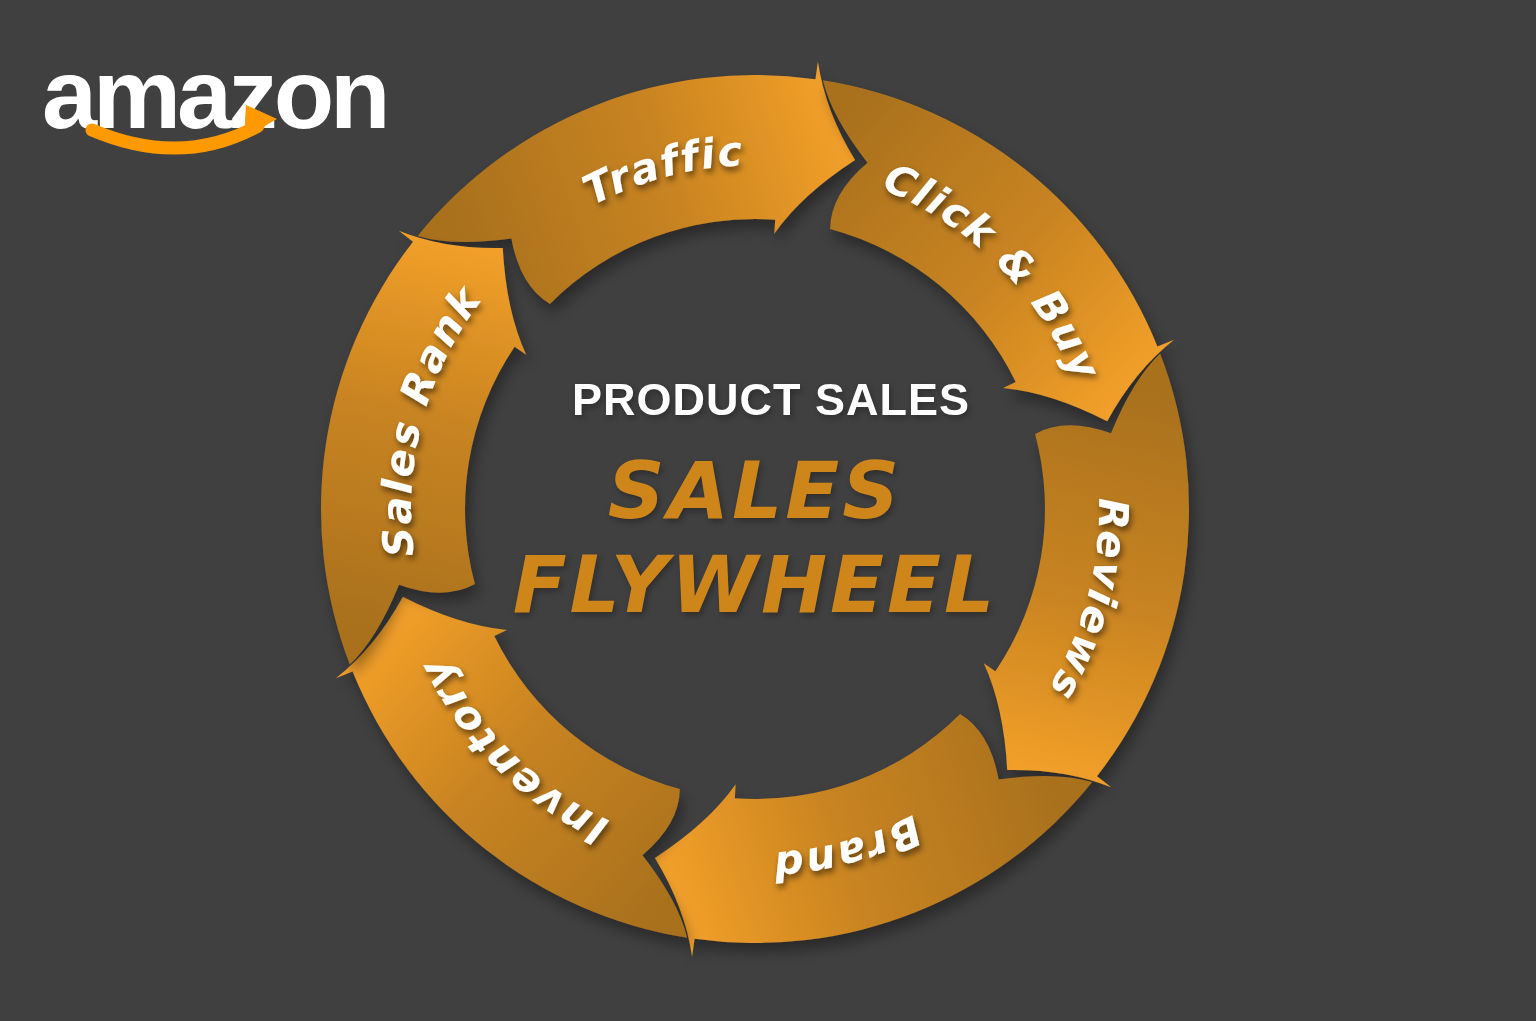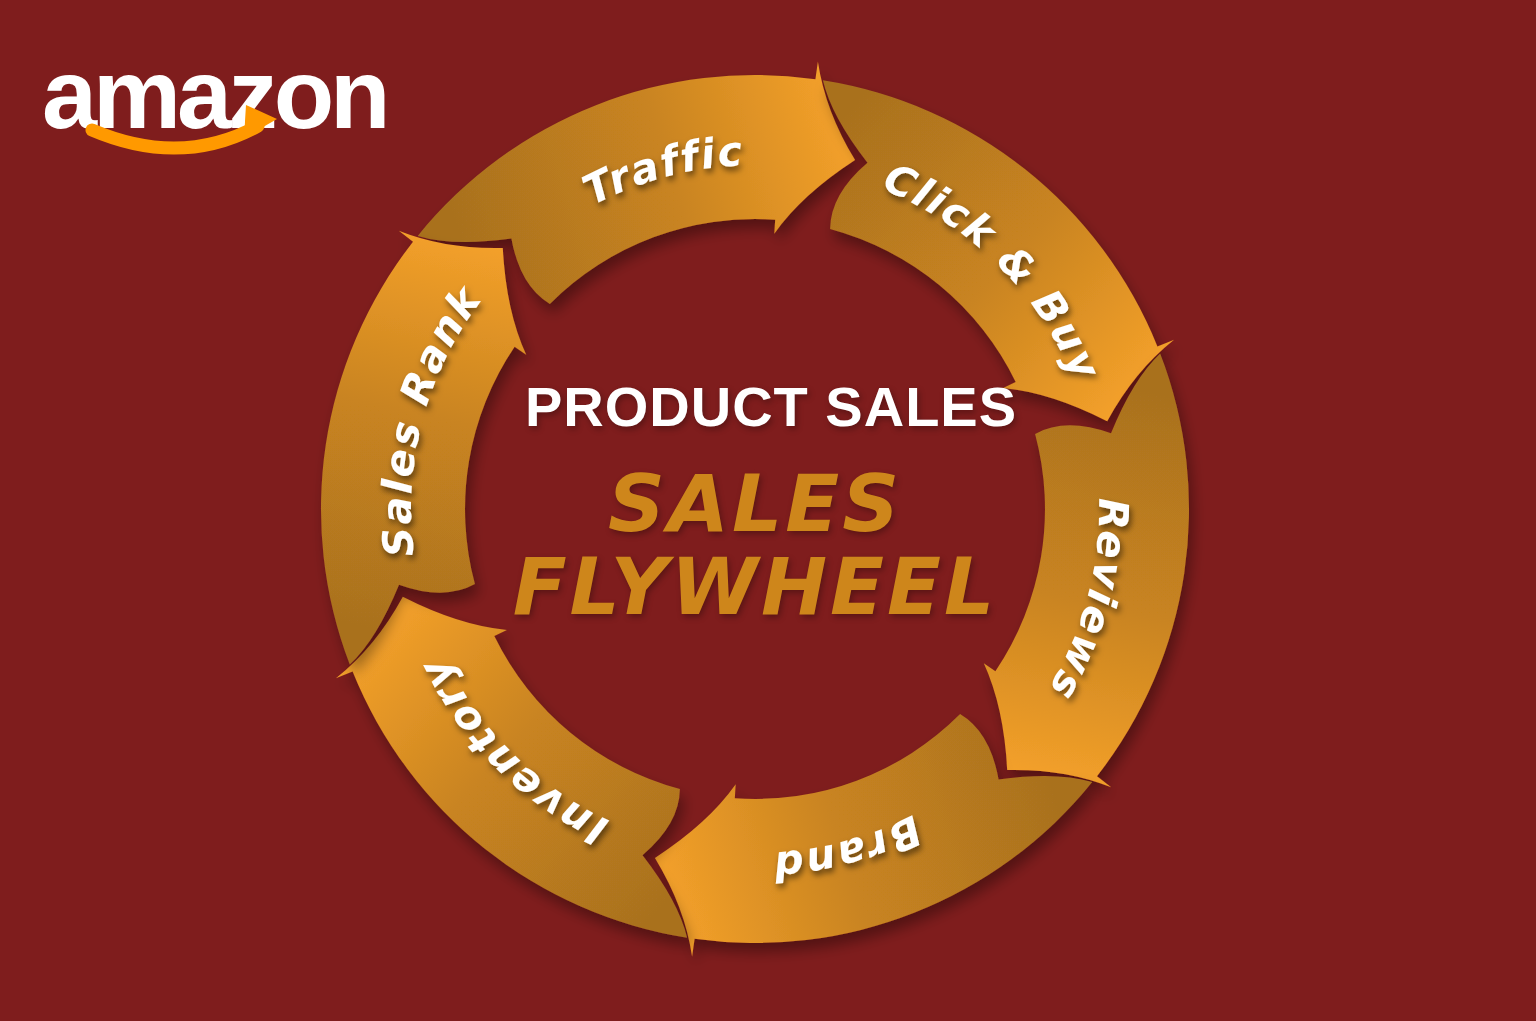--- a/index.html
+++ b/index.html
@@ -22,45 +22,45 @@
   .smile{position:absolute;left:44px;top:60px;width:196px;height:58px;overflow:visible;}
 
   
   .center-text{
     position:absolute;left:755px;top:374px;transform:translateX(-50%);
     display:flex;flex-direction:column;align-items:center;
     text-align:center;white-space:nowrap;
   }
   .ct-line1{
     font-family:"Liberation Sans", sans-serif;
-    font-weight:bold;font-size:56px;letter-spacing:1px;color:#fff;
+    font-weight:bold;font-size:45px;letter-spacing:1px;color:#fff;
     text-shadow:2px 3px 6px rgba(0,0,0,.30);
     margin-left:32px;
   }
   .ct-line2,.ct-line3{
     font-family:"DejaVu Sans", sans-serif;
     font-style:italic;font-weight:bold;
     font-size:79px;letter-spacing:3px;color:#CE861B;
     text-shadow:2px 3px 6px rgba(0,0,0,.30);
     line-height:1.04;
   }
   .ct-line2{margin-top:24px;}
-  .ct-line3{margin-top:1px;}
+  .ct-line3{margin-top:12px;}
 
   .arrow-label{
     font-family:"DejaVu Sans", sans-serif;
     font-style:italic;
     font-weight:bold;
     letter-spacing:2px;
   }
 </style>
 </head>
 <body>
 
-<div class="stage" style="background: #7f1d1d; text-decoration: underline;">
+<div class="stage" style="background: #404040; text-decoration: underline;">
 
   <svg id="wheel" viewBox="0 0 1536 1021" xmlns="http://www.w3.org/2000/svg">
       <defs>
         <filter id="arrowShadow" x="-25%" y="-25%" width="150%" height="150%">
           <feDropShadow dx="4" dy="9" stdDeviation="7" flood-color="#000000" flood-opacity="0.35"></feDropShadow>
         </filter>
         <filter id="labelShadow" x="-40%" y="-40%" width="180%" height="180%">
           <feDropShadow dx="2" dy="4" stdDeviation="3" flood-color="#000000" flood-opacity="0.55"></feDropShadow>
         </filter>
         <linearGradient id="grad0" gradientUnits="userSpaceOnUse" x1="473.67316195257655" y1="281.18601843995884" x2="854.7807228057537" y2="161.02326607032853">

